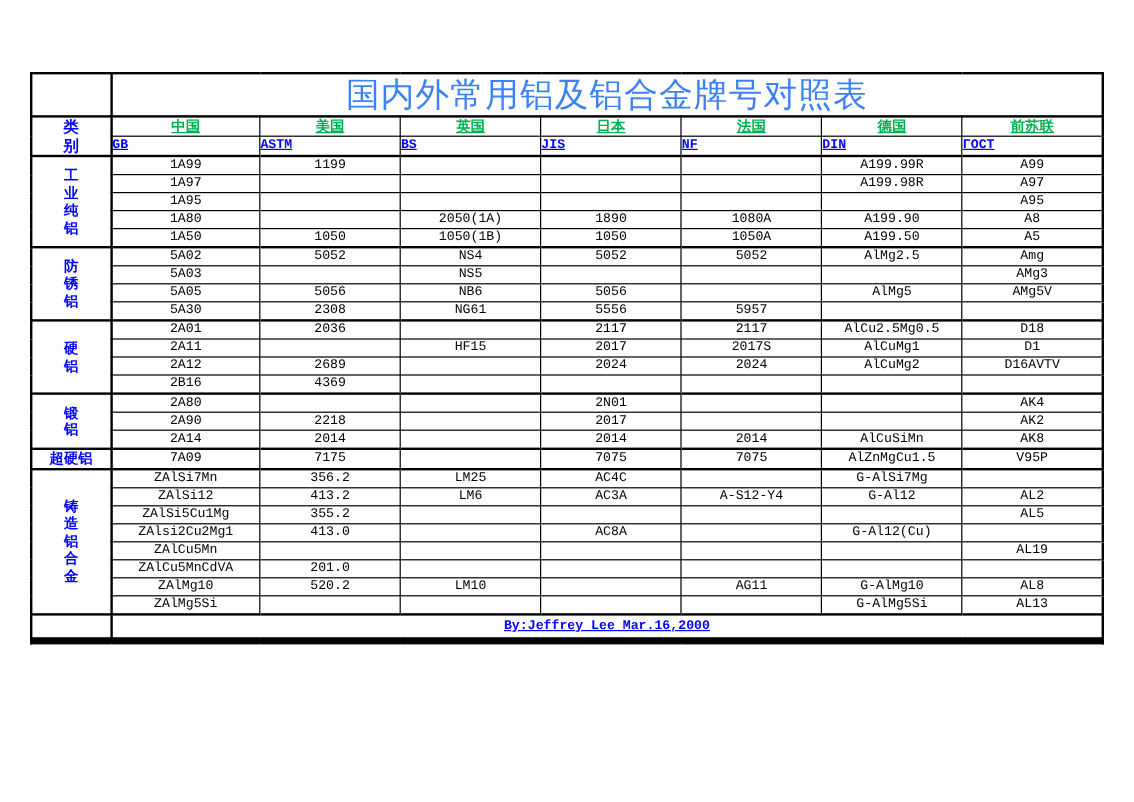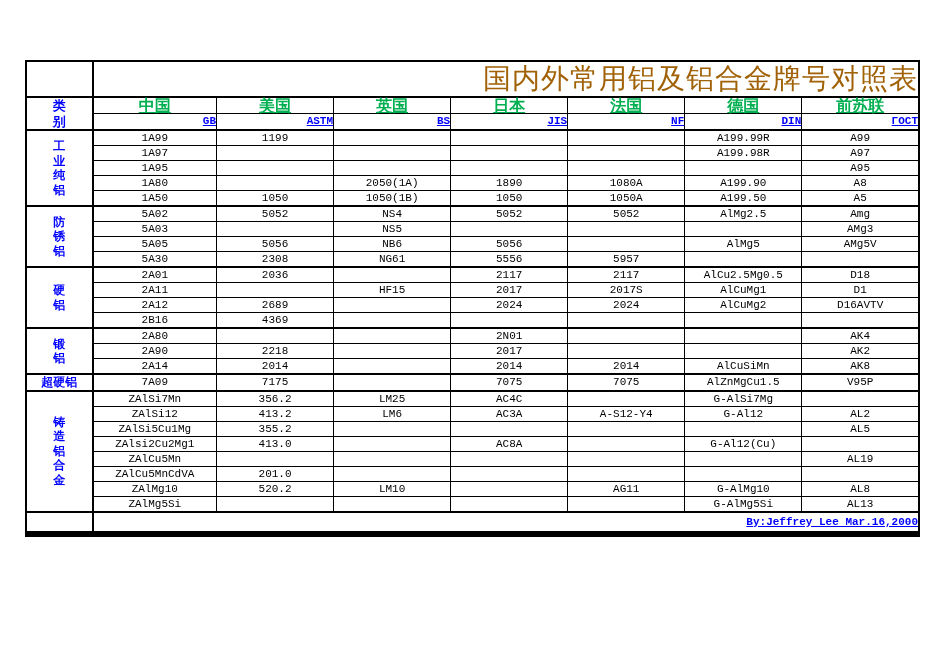--- a/index.html
+++ b/index.html
@@ -7,24 +7,24 @@
       background: #fff;
       font-family: "SimSun", "Microsoft YaHei", Arial, sans-serif;
       width: 945px;
       height: 668px;
       overflow: hidden;
     }
     .page {
       padding: 60px 25px 0 25px;
     }
     .title {
-      color: #a16207;
+      color: #3b82f6;
       font-size: 28px;
       font-weight: 400;
-      text-align: right;
+      text-align: center;
       letter-spacing: 1px;
       height: 34px;
       line-height: 34px;
       font-family: Liberation Sans, sans-serif;
     }
     table.outer {
       border-collapse: collapse;
       width: 100%;
       table-layout: fixed;
     }
@@ -32,32 +32,32 @@
     .heavy-t { border-top: 2px solid #000; }
     .heavy-b { border-bottom: 2px solid #000; }
     .heavy-l { border-left: 2px solid #000; }
     .heavy-r { border-right: 2px solid #000; }
     .thin-r { border-right: 1px solid #000; }
     .thin-b { border-bottom: 1px solid #000; }
 
     .country {
       color: #00b050;
       font-weight: bold;
-      font-size: 16px;
+      font-size: 12px;
       text-align: center;
       height: 15px;
       line-height: 15px;
       font-family: "SimSun", serif;
       text-decoration: underline;
     }
     .std {
       color: #0000ff;
       font-weight: bold;
       font-size: 11px;
-      text-align: right;
+      text-align: left;
       height: 15px;
       line-height: 15px;
       font-family: "Courier New", monospace;
       text-decoration: underline;
     }
     .catcell {
       color: #0000ff;
       font-weight: bold;
       font-size: 12px;
       text-align: center;
@@ -72,21 +72,21 @@
       text-align: center;
       height: 14px;
       line-height: 14px;
       font-family: "Courier New", monospace;
       white-space: nowrap;
     }
     .byline {
       color: #0000ff;
       font-size: 11px;
       font-weight: bold;
-      text-align: right;
+      text-align: center;
       height: 18px;
       line-height: 18px;
       font-family: "Courier New", monospace;
       text-decoration: underline;
     }
     .cat-header {
       color: #0000ff;
       font-weight: bold;
       font-size: 13px;
       text-align: center;

